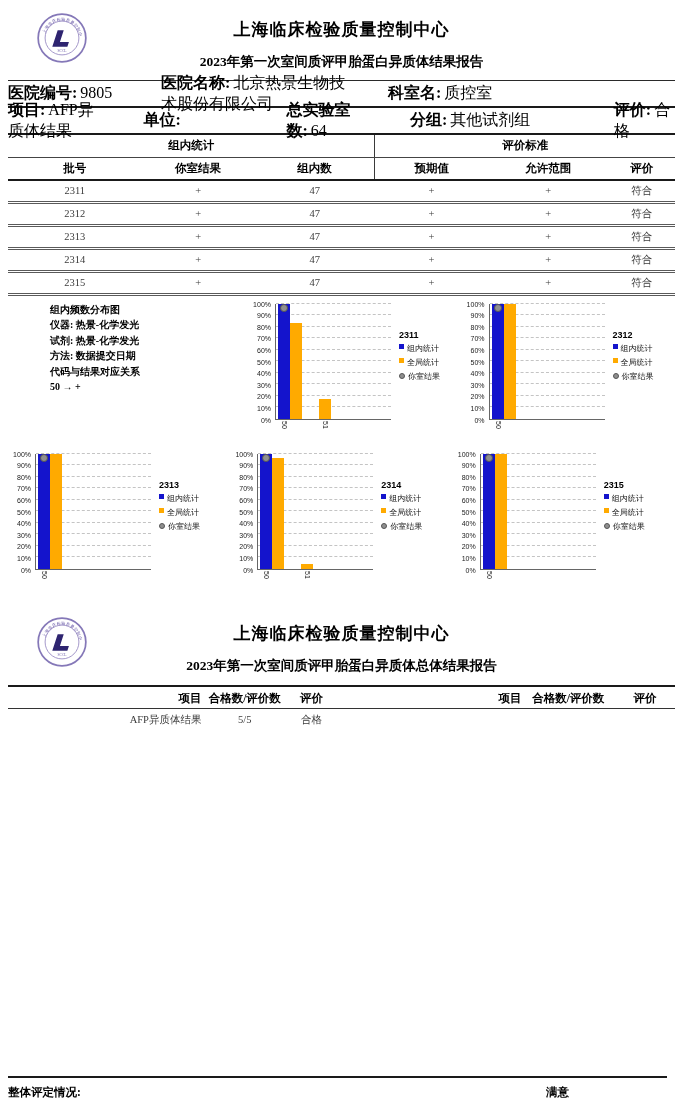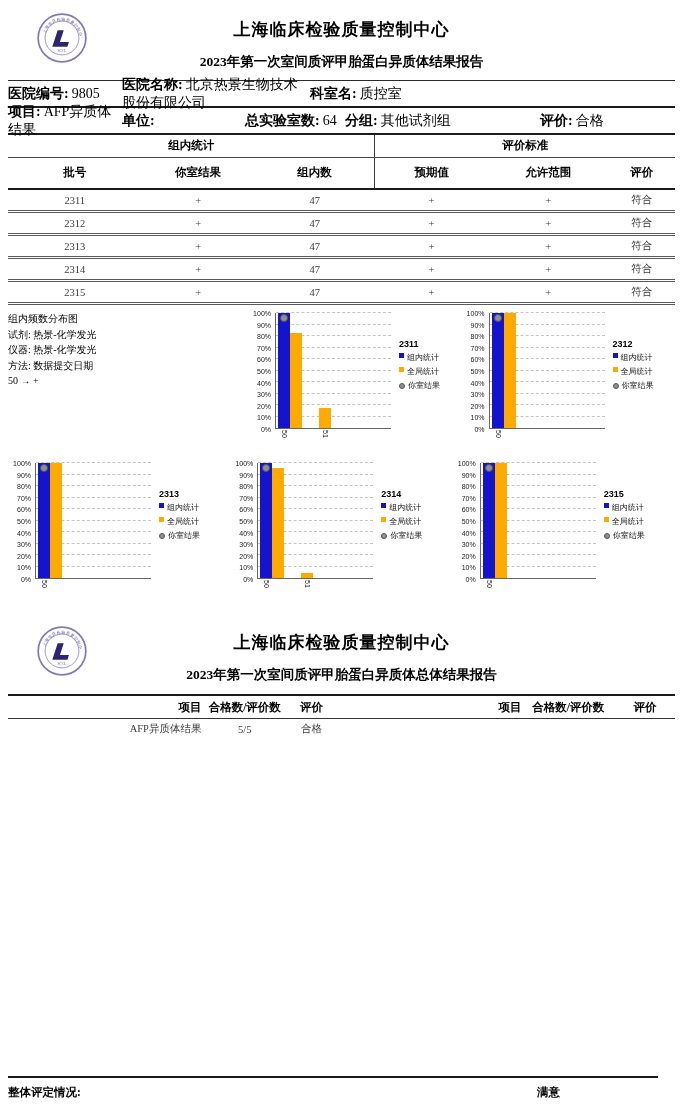--- a/index.html
+++ b/index.html
@@ -10,43 +10,43 @@
   
   .sec-header { position:relative; text-align:center; }
   .seal { position:absolute; left:28px; top:2px; width:52px; height:52px; }
   .sec-title { font-size:17px; font-weight:bold; padding-top:8px; letter-spacing:1px; }
   .sec-subtitle { font-size:13.5px; font-weight:bold; margin-top:12px; }
 
   .rule-thin  { border-bottom:1.5px solid #2a2a2a; }
   .rule-thick { border-bottom:2.5px solid #1a1a1a; }
 
   
-  .info-row { display:flex; align-items:center; height:25px; font-size:14px; }
+  .info-row { display:flex; align-items:center; height:25px; font-size:16px;gap:39px; }
   .info-item b { font-weight:bold; }
   .info-item .val { font-weight:normal; margin-left:3px; }
   .info1 span.info-item:nth-of-type(1){ width:114px; }
   .info1 span.info-item:nth-of-type(2){ width:188px; }
   .info1 span.info-item:nth-of-type(3){ width:235px; }
   .info2 span.info-item:nth-of-type(1){ width:114px; }
   .info2 span.info-item:nth-of-type(2){ width:123px; }
   .info2 span.info-item:nth-of-type(3){ width:100px; }
   .info2 span.info-item:nth-of-type(4){ width:195px; }
 
   
   table { border-collapse:collapse; width:100%; table-layout:fixed; }
   .qc-table th, .qc-table td { text-align:center; padding:3px 2px; }
   .qc-table .group-row th { font-size:11.5px; font-weight:bold; border-bottom:1px solid #444; height:22px; }
-  .qc-table .col-row th { font-size:11.5px; font-weight:bold; border-bottom:2.5px solid #1a1a1a; height:32px; }
+  .qc-table .col-row th { font-size:11.5px; font-weight:bold; border-bottom:2.5px solid #1a1a1a; height:22px; }
   .qc-table .vdiv { border-left:1.5px solid #3a3a3a; }
   .qc-table td { font-size:10.5px; color:#3c3c3c; height:19px; border-bottom:3px double #5a5a5a; }
 
   
   .charts-grid { display:grid; grid-template-columns:240px 1fr 1fr; padding-top:4px; }
   .charts-grid2 { display:grid; grid-template-columns:1fr 1fr 1fr; margin-top:8px; }
-  .notes { font-size:10px; font-weight:400; line-height:1.55; padding-top:2px; }
+  .notes { font-size:10px; font-weight:700; line-height:1.55; padding-top:2px;margin-left:42px; }
   .chart { height:142px; padding-top:4px; }
   .c-body { display:flex; align-items:flex-start; font-family:"Liberation Sans","DejaVu Sans",sans-serif; }
   .c-yaxis { position:relative; width:27px; height:116px; flex:none; }
   .c-ylab { position:absolute; right:4px; font-size:7px; color:#222; transform:translateY(4px); }
   .c-plot { position:relative; width:116px; height:116px; flex:none;
             border-left:1px solid #666; border-bottom:1.5px solid #666; background:#fff; }
   .c-grid { position:absolute; left:0; right:0; height:0; border-top:1px dashed #c4c4c4; }
   .c-groups { position:absolute; left:2px; top:0; bottom:0; display:flex; align-items:flex-end; gap:15px; }
   .c-slot { position:relative; width:26px; height:100%; display:flex; align-items:flex-end; }
   .c-bar { width:12px; flex:none; }
@@ -184,23 +184,24 @@
           <td>+</td>
           <td>符合</td>
         </tr>
       </tbody>
   </table>
 
   <div class="charts-grid">
     <div class="notes">
 
     <div>组内频数分布图</div>
+        <div>仪器: 热景-化学发光</div>
         <div>试剂: 热景-化学发光</div>
-        <div>仪器: 热景-化学发光</div>
         <div>方法: 数据提交日期</div>
+        <div>代码与结果对应关系</div>
         <div>50 → +</div>
       </div>
     <div class="chart">
         <div class="c-body">
           <div class="c-yaxis">
             <div class="c-ylab" style="bottom: 0%;">0%</div>
             <div class="c-ylab" style="bottom: 10%;">10%</div>
             <div class="c-ylab" style="bottom: 20%;">20%</div>
             <div class="c-ylab" style="bottom: 30%;">30%</div>
             <div class="c-ylab" style="bottom: 40%;">40%</div>
@@ -508,21 +509,21 @@
           <td class="c">5/5</td>
           <td class="c">合格</td>
           <td class="l"></td>
           <td class="c"></td>
           <td class="c"></td>
         </tr>
       </tbody>
   </table>
 
 
-  <div style="position:absolute; left:8px; right:25px; top:1076px;">
+  <div style="position:absolute; left:8px; right:16px; top:1076px;">
     <div class="rule-thick"></div>
     <div class="overall-row">
       <span>整体评定情况:</span>
       <span class="ov-val">满意</span>
     </div>
   </div>
 
 </div>
 
 </body></html>

